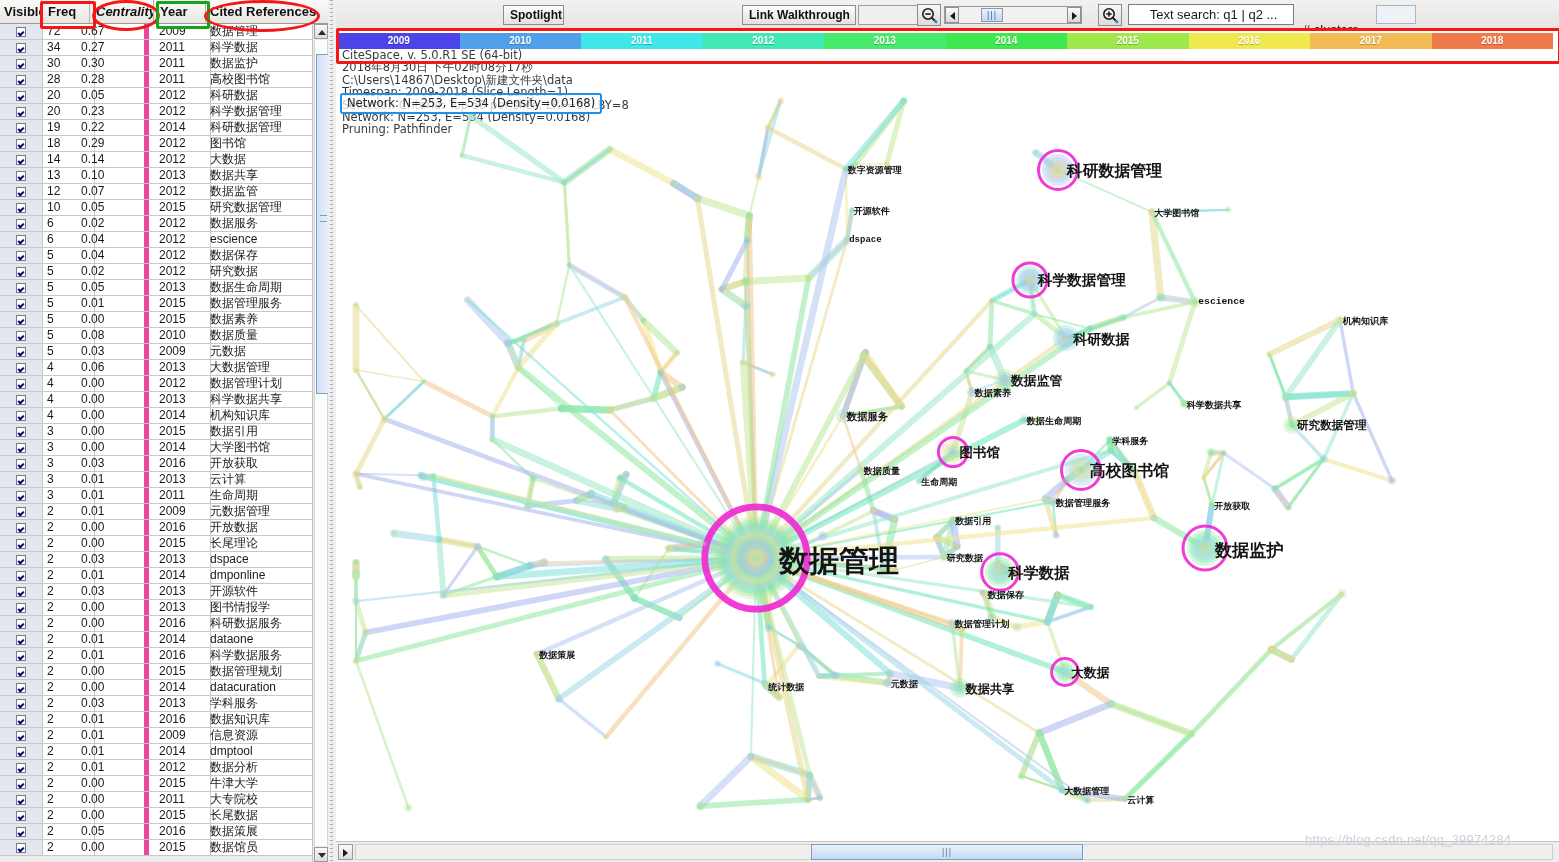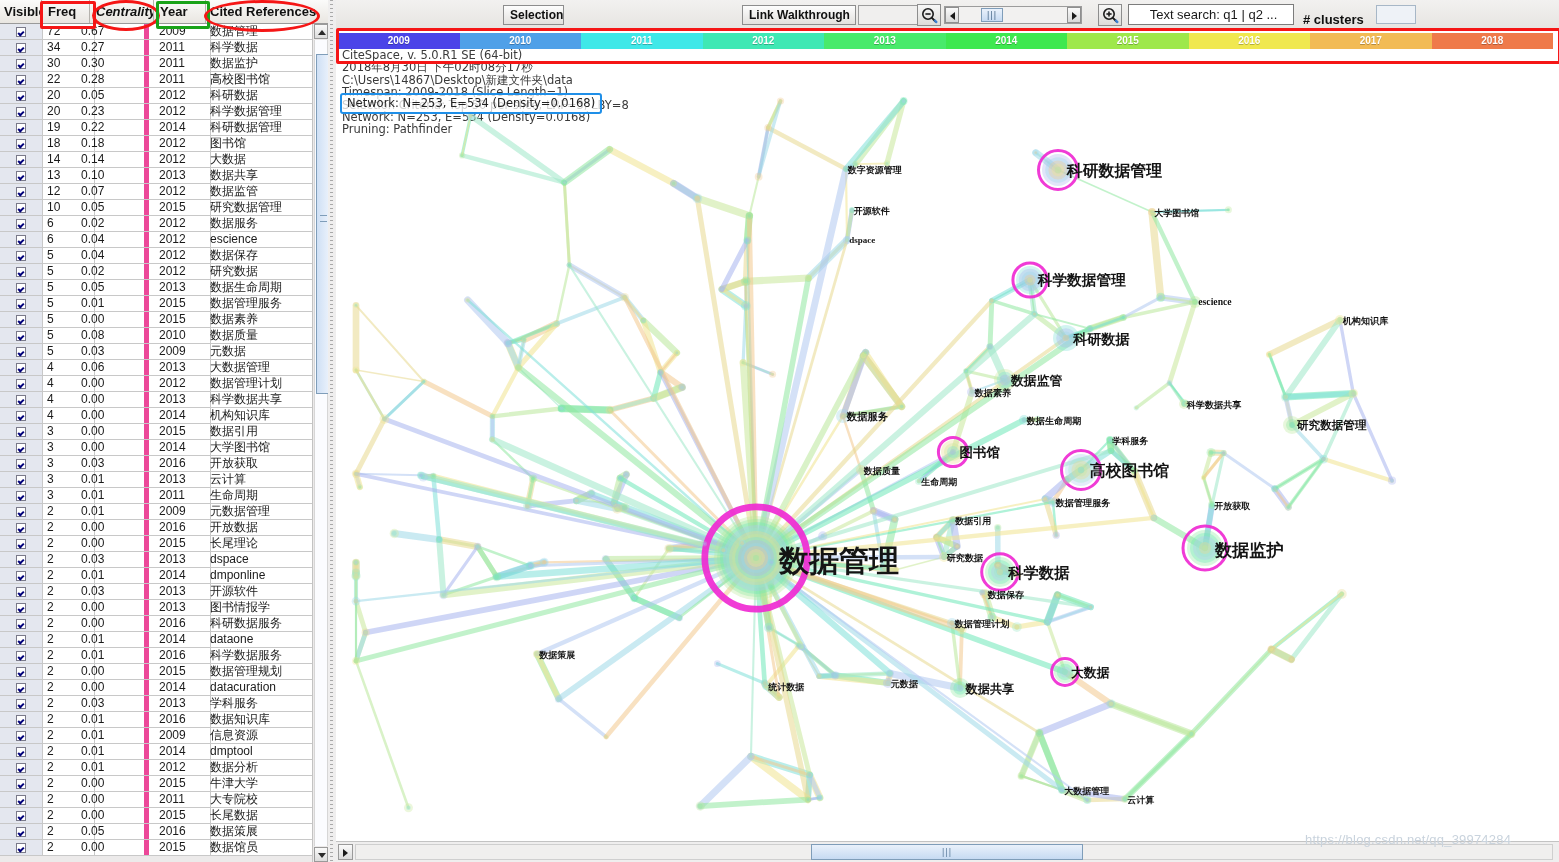--- a/index.html
+++ b/index.html
@@ -86,40 +86,40 @@
   .slider .sarrow.l{left:0;}
   .slider .sarrow.r{right:0;}
   .slider .sarrow i{position:absolute;top:4px;width:0;height:0;}
   .slider .sarrow.l i{left:4px;border-top:4px solid transparent;border-bottom:4px solid transparent;border-right:5px solid #1a1a1a;}
   .slider .sarrow.r i{left:4px;border-top:4px solid transparent;border-bottom:4px solid transparent;border-left:5px solid #1a1a1a;}
   .slider .sthumb{position:absolute;top:1px;width:22px;height:14px;
     background:linear-gradient(#e9f1fb,#c6daf2);border:1px solid #7f9db9;box-sizing:border-box;
     text-align:center;font-size:9px;color:#4a6b8a;line-height:13px;letter-spacing:1px;}
   .searchbox{position:absolute;top:4px;height:21px;line-height:20px;background:#fff;
     border:1px solid #7c7c7c;box-sizing:border-box;padding-left:5px;font-size:13px;color:#1a1a1a;text-align:center;}
-  .clbl{position:absolute;top:12px;font-size:13px;font-weight:bold;color:#101010;text-align:center;}
+  .clbl{position:absolute;top:22px;font-size:13px;font-weight:normal;color:#101010;text-align:center;}
   .cfield{position:absolute;top:5px;width:40px;height:19px;background:#eef2f7;
     border:1px solid #a7b7c7;box-sizing:border-box;}
 
   
   .graph-panel{position:absolute;left:336px;top:31px;width:1223px;height:831px;background:#fff;overflow:hidden;}
   .timeline{position:absolute;left:2px;top:2px;width:1215px;height:16px;display:flex;}
   .tl-seg{flex:1;position:relative;text-align:center;font-size:10px;font-weight:bold;
     color:#fff;line-height:16px;text-shadow:0 1px 0 rgba(0,0,0,.25);}
 
   .infotext{position:absolute;left:6px;top:18px;font-size:11.5px;color:#3a3a3a;
     font-family:"DejaVu Sans",sans-serif;line-height:12.4px;white-space:nowrap;}
   .infotext div{height:12.4px;}
 
   .netbox{position:absolute;left:4px;top:62px;border:2px solid #1f8fe8;border-radius:3px;
     background:rgba(255,255,255,.75);padding:1px 5px 2px 5px;font-size:11.5px;color:#222;
     font-family:"DejaVu Sans",sans-serif;white-space:nowrap;z-index:6;}
 
   svg.net{position:absolute;left:0;top:0;width:1223px;height:800px;}
-  .nodelabel{position:absolute;font-family:Liberation Serif, serif;color:#141414;
+  .nodelabel{position:absolute;font-family:Liberation Mono, monospace;color:#141414;
     white-space:nowrap;font-weight:bold;pointer-events:none;}
 
   
   .anno{position:absolute;pointer-events:none;}
   .anno.rect-red{border:3px solid #f51616;border-radius:2px;}
   .anno.rect-green{border:3px solid #19a319;border-radius:2px;}
   .ell-red{position:absolute;border:3px solid #f51616;border-radius:50%;pointer-events:none;}
 
   
   .hscroll{position:absolute;left:336px;top:841px;width:1223px;height:21px;
@@ -176,21 +176,21 @@
           </div>
           <div class="cell freq">30</div>
           <div class="cell cent">0.30</div>
           <div class="cell year">2011</div>
           <div class="cell ref cjk">数据监护</div>
         </div>
         <div class="row">
           <div class="cell vis">
             <span class="cb"></span>
           </div>
-          <div class="cell freq">22</div>
+          <div class="cell freq">28</div>
           <div class="cell cent">0.28</div>
           <div class="cell year">2011</div>
           <div class="cell ref cjk">高校图书馆</div>
         </div>
         <div class="row">
           <div class="cell vis">
             <span class="cb"></span>
           </div>
           <div class="cell freq">20</div>
           <div class="cell cent">0.05</div>
@@ -213,21 +213,21 @@
           <div class="cell freq">19</div>
           <div class="cell cent">0.22</div>
           <div class="cell year">2014</div>
           <div class="cell ref cjk">科研数据管理</div>
         </div>
         <div class="row">
           <div class="cell vis">
             <span class="cb"></span>
           </div>
           <div class="cell freq">18</div>
-          <div class="cell cent">0.18</div>
+          <div class="cell cent">0.29</div>
           <div class="cell year">2012</div>
           <div class="cell ref cjk">图书馆</div>
         </div>
         <div class="row">
           <div class="cell vis">
             <span class="cb"></span>
           </div>
           <div class="cell freq">14</div>
           <div class="cell cent">0.14</div>
           <div class="cell year">2012</div>
@@ -635,21 +635,21 @@
           <i></i>
         </div>
     </div>
   </div>
 
   <div class="splitter">
     <div class="dots"></div>
   </div>
 
   <div class="toolbar">
-    <div class="tbtn" style="left:167px;width:61px;">Selection</div>
+    <div class="tbtn" style="left:167px;width:61px;">Spotlight</div>
     <div class="tbtn" style="left:230px;width:174px;margin-top:27px;">Citation/Frequency Burst</div>
     <div class="tbtn" style="left:406px;width:114px;">Link Walkthrough</div>
     <div class="tfield" style="left:522px;width:82px;"></div>
 
     <div class="mag" style="left:581px;">
       <svg width="18" height="18" viewBox="0 0 18 18">
         <circle cx="7" cy="7" r="5.2" fill="none" stroke="#1c1c1c" stroke-width="1.6"></circle>
         <line x1="4.4" y1="7" x2="9.6" y2="7" stroke="#1c1c1c" stroke-width="1.6"></line>
         <line x1="10.6" y1="10.6" x2="15" y2="15" stroke="#1c1c1c" stroke-width="2"></line>
         <line x1="13.4" y1="13" x2="16" y2="15.8" stroke="#3b7fd4" stroke-width="2.2"></line>

